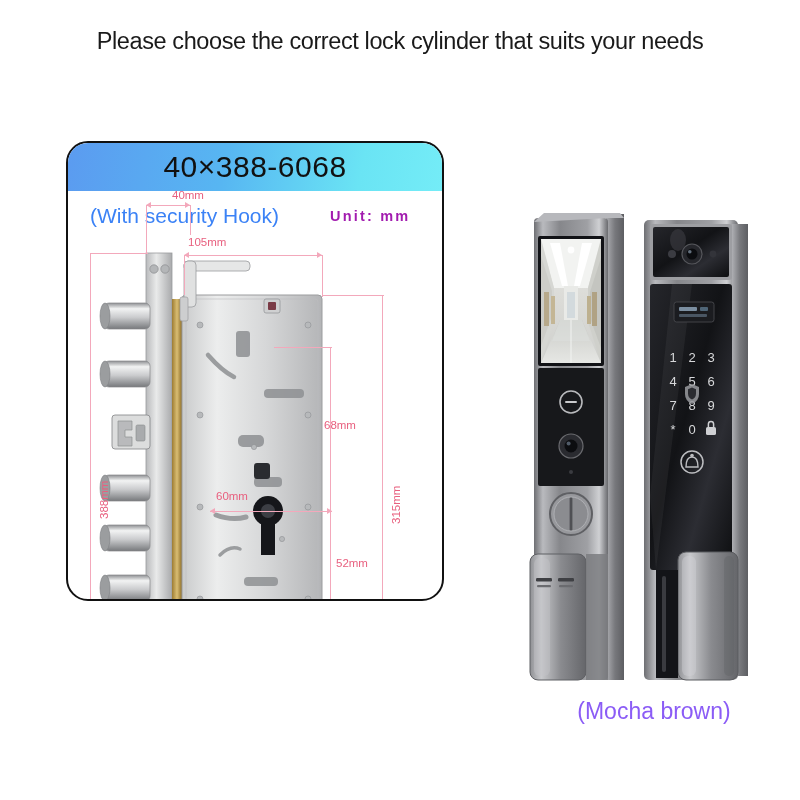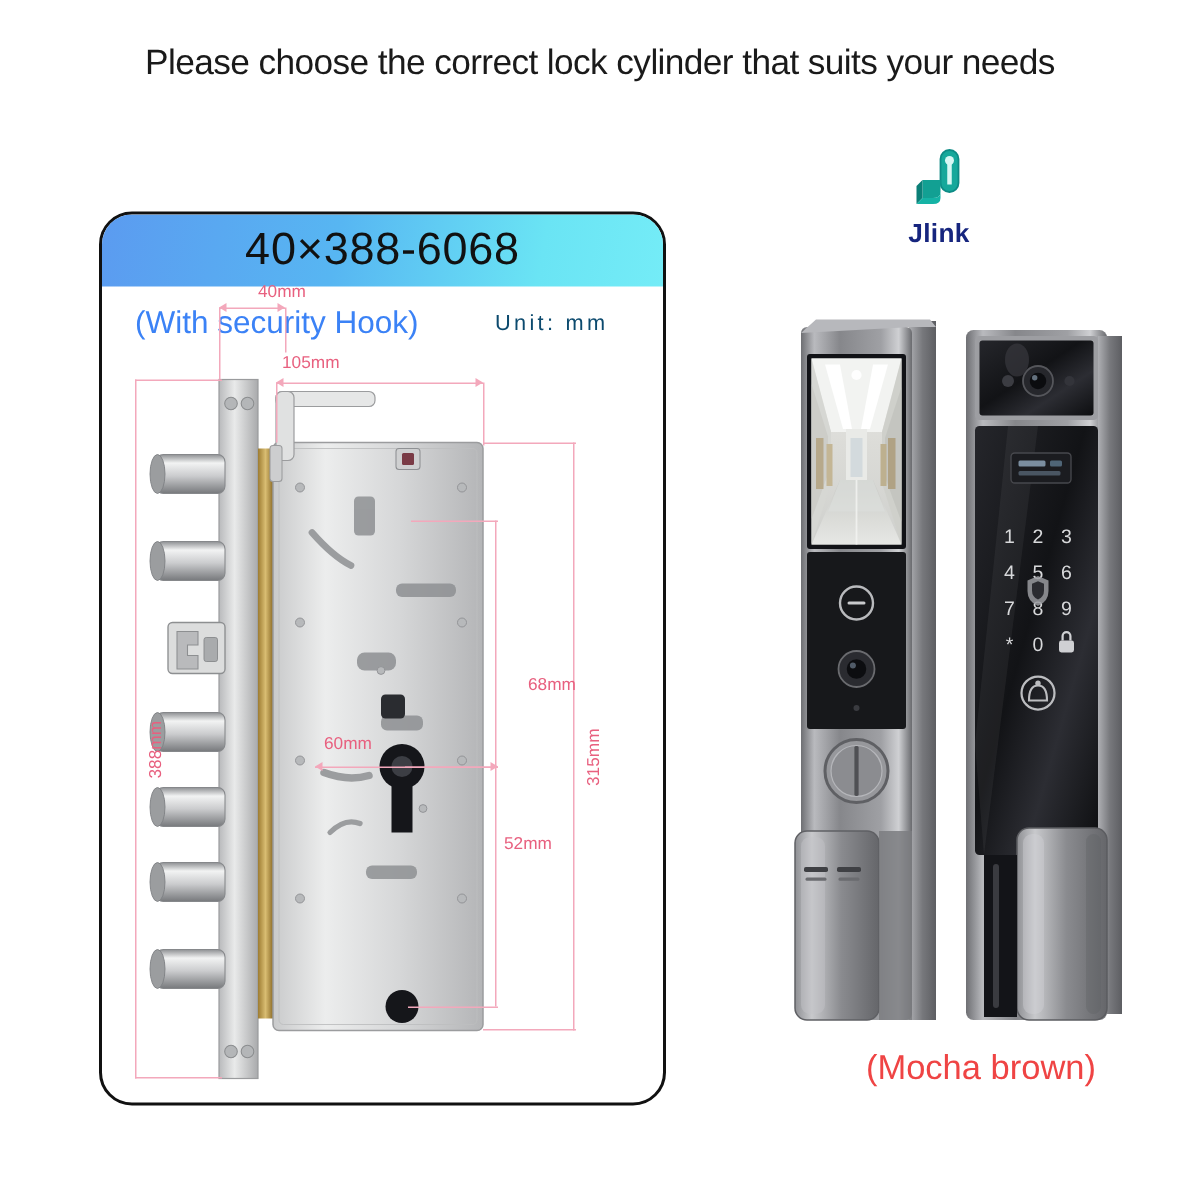--- a/index.html
+++ b/index.html
@@ -28,21 +28,21 @@
     letter-spacing: -0.4px;
     white-space: nowrap;
   }
 
   
   #spec-card {
     position: absolute;
     left: 66px;
     top: 141px;
     width: 378px;
-    height: 596px;
+    height: 460px;
     border: 2.5px solid #111;
     border-radius: 22px;
     background: #fff;
     overflow: hidden;
     box-sizing: border-box;
   }
   #card-banner {
     position: absolute;
     left: 0; top: 0;
     width: 100%;
@@ -71,22 +71,22 @@
     position: absolute;
     left: 22px;
     font-size: 21px;
     color: #3b82f6;
     white-space: nowrap;
   }
   #unit-label {
     position: absolute;
     left: 262px;
     font-size: 14.5px;
-    font-weight: 400;
-    color: #0c4a6e;
+    font-weight: 700;
+    color: #a21caf;
     letter-spacing: 2.2px;
     white-space: nowrap;
   }
 
   
   #drawing {
     position: absolute;
     left: 0;
     top: 96px;
     width: 378px;
@@ -153,21 +153,21 @@
     width: 256px;
     height: 492px;
   }
   #product-caption {
     position: absolute;
     left: 526px;
     top: 698px;
     width: 256px;
     text-align: center;
     font-size: 23px;
-    color: #ef4444;
+    color: #8b5cf6;
     white-space: nowrap;
   }
 </style>
 </head>
 <body>
 
 <div id="heading">Please choose the correct lock cylinder that suits your needs</div>
 
 <div id="spec-card">
 
@@ -317,53 +317,38 @@
     <div class="dim-text vert" style="left:30px; top:280px;">388mm</div>
     <div class="dim-line dim-v" style="left:22px; top:14px; height:466px;"></div>
     <div class="dim-line dim-h" style="left:22px; top:14px;  width:58px;"></div>
     <div class="dim-line dim-h" style="left:22px; top:479px; width:58px;"></div>
 
     <div class="dim-text vert" style="left:322px; top:285px;">315mm</div>
     <div class="dim-line dim-v" style="left:314px; top:56px; height:392px;"></div>
     <div class="dim-line dim-h" style="left:254px; top:56px;  width:62px;"></div>
     <div class="dim-line dim-h" style="left:254px; top:447px; width:62px;"></div>
 
-    <div class="dim-text" style="left:284px; top:180px;margin-top:32px;">68mm</div>
+    <div class="dim-text" style="left:256px; top:180px;">68mm</div>
     <div class="dim-line dim-v" style="left:262px; top:108px; height:164px;"></div>
     <div class="dim-line dim-h" style="left:206px; top:108px; width:58px;"></div>
     <div class="dim-line dim-h" style="left:202px; top:272px; width:62px;"></div>
 
     <div class="dim-text" style="left:148px; top:251px;">60mm</div>
     <div class="dim-line dim-h" style="left:142px; top:272px; width:122px;"></div>
     <div class="arrow left" style="left:142px; top:269px;"></div>
     <div class="arrow right" style="left:259px; top:269px;"></div>
 
     <div class="dim-text" style="left:268px; top:318px;">52mm</div>
     <div class="dim-line dim-v" style="left:262px; top:272px; height:160px;"></div>
     <div class="dim-line dim-h" style="left:204px; top:432px; width:60px;"></div>
   </div>
 </div>
 
 <div id="feature-icons">
 
-  <div class="feature">
-    <span class="glyph">
-      <svg width="34" height="42" viewBox="0 0 34 42">
-
-        <rect x="18" y="2" width="12" height="28" rx="6" fill="#16a89b" stroke="#0d8b85" stroke-width="1.2"></rect>
-        <circle cx="24" cy="9" r="3" fill="#d8f7f4"></circle>
-        <rect x="22.5" y="11" width="3" height="14" fill="#d8f7f4"></rect>
-
-        <path d="M6 22 L18 22 L18 30 Q18 34 13 34 L6 34 Z" fill="#12a093"></path>
-        <path d="M2 26 L6 22 L6 34 L2 38 Z" fill="#0b7f77"></path>
-        <path d="M2 38 L6 34 L13 34 Q18 34 18 30 L18 34 Q18 38 13 38 Z" fill="#15b3a5"></path>
-      </svg>
-    </span>
-    <span class="caption">Jlink</span>
-  </div>
 
 </div>
 
 <div id="product">
   <svg width="256" height="492" viewBox="0 0 256 492">
     <defs>
       <linearGradient id="metalL" x1="0" y1="0" x2="1" y2="0">
         <stop offset="0" stop-color="#6e6f73"></stop>
         <stop offset="0.12" stop-color="#b9babe"></stop>
         <stop offset="0.35" stop-color="#86878b"></stop>

